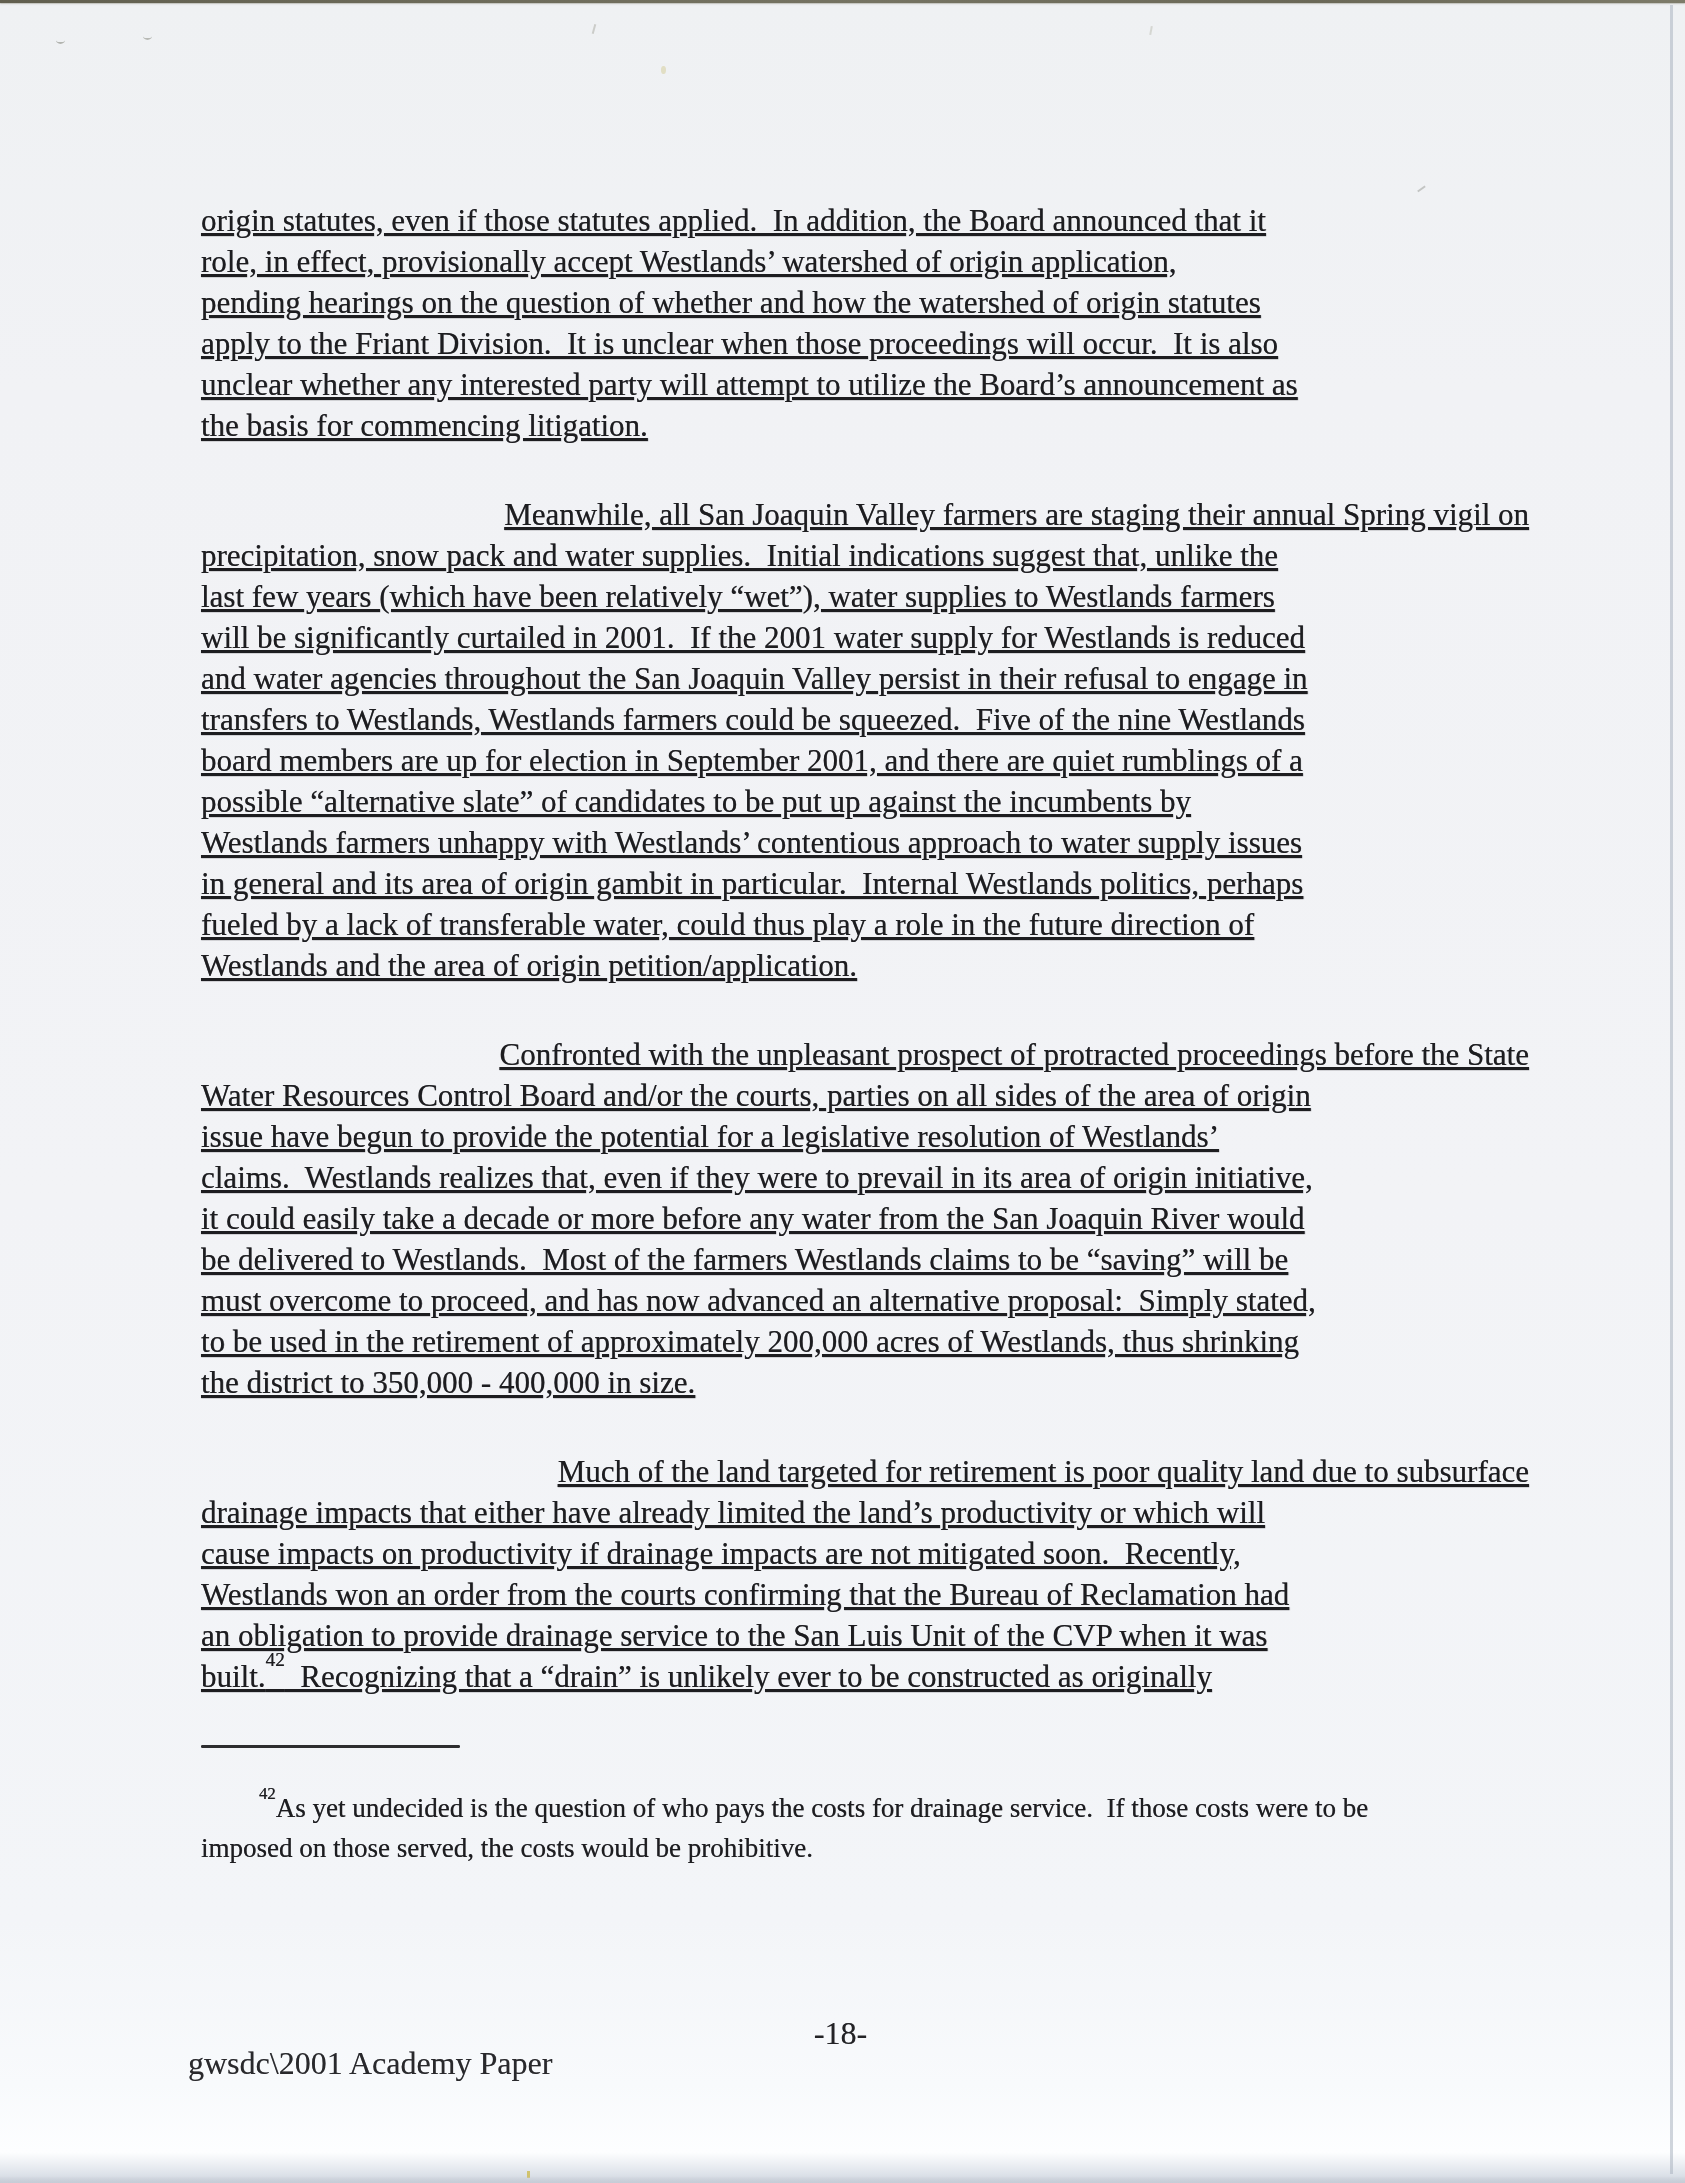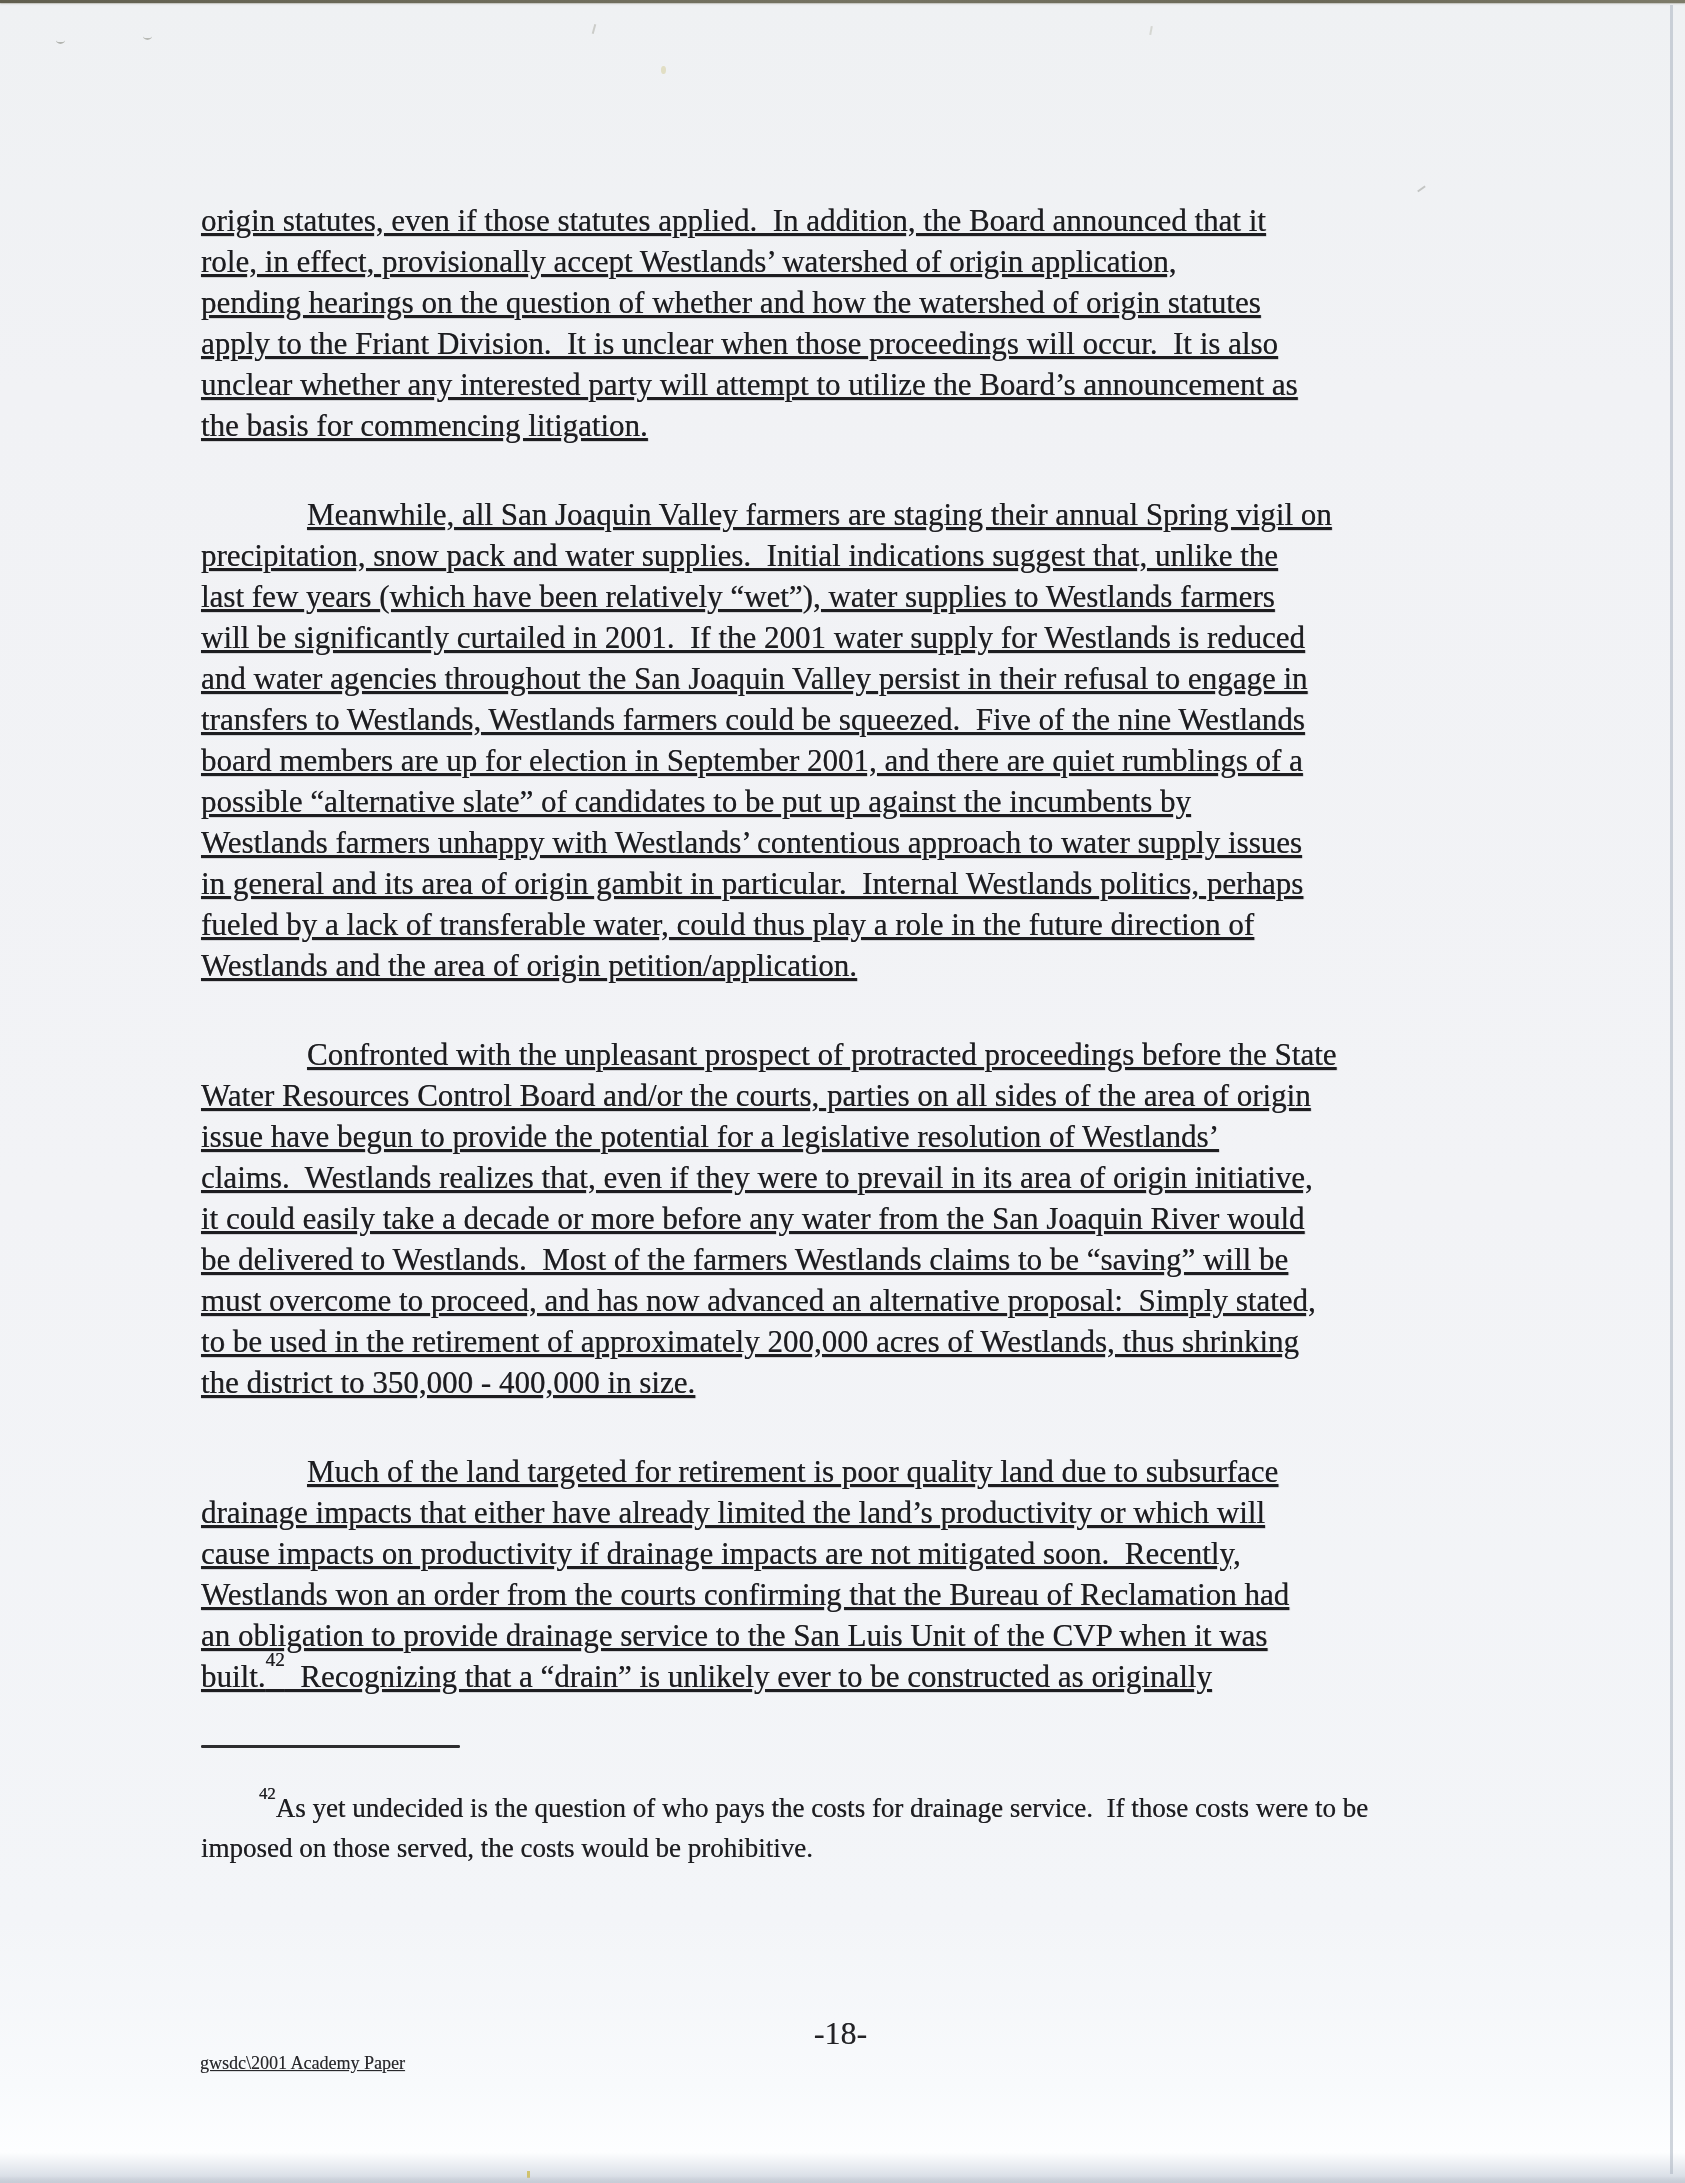--- a/index.html
+++ b/index.html
@@ -29,41 +29,40 @@
   }
   .text-block {
     position: absolute; left: 201px; top: 200px; width: 1328px;
     color: #1d1d20; font-size: 31px;
   }
   .line, .fline {
     white-space: pre;
     text-shadow: 0.3px 0.3px 0.6px rgba(18,18,24,0.5), -0.1px 0 0.3px rgba(18,18,24,0.28);
   }
   .line { line-height: 41px; }
-  .line.indent { padding-left: 106px; }
+  .line.indent { padding-left: 106px; text-align: right; }
   .para { margin: 0 0 48px 0; text-decoration: underline; }
   .fn-rule {
     width: 259px; height: 3.3px; background: #2d2d2f;
     margin: 22px 0 15px 0; border-radius: 1.3px;
   }
   .footnote { font-size: 27px; margin-top: 40px; }
   .fline { line-height: 40px; }
   .fline.indent { padding-left: 58px; }
   sup { font-size: 0.62em; line-height: 0; position: relative; top: -0.48em; }
   .page-number {
     position: absolute; top: 2013px; left: 0; width: 1685px;
     text-align: center; font-size: 32px; line-height: 41px; color: #232326;
     text-shadow: 0.3px 0.3px 0.6px rgba(18,18,24,0.5);
     transform: translateX(-2px);
   }
   .footer-left {
-    position: absolute; top: 2047px; left: 200px;
-    font-size: 18px; line-height: 32px; color: #29292c;
+    position: absolute; top: 2047px; left: 188px;
+    font-size: 32px; line-height: 32px; color: #29292c;
     text-shadow: 0.2px 0.3px 0.5px rgba(18,18,24,0.45);
-    text-decoration: underline;
   }
   .speck { position: absolute; }
   .s1 { left: 56px;  top: 36px;  width: 9.3px; height: 6px;  border-bottom: 2px solid rgba(128,130,118,0.55); border-radius: 50%; }
   .s2 { left: 143px; top: 32px;  width: 9.3px; height: 6px;  border-bottom: 2px solid rgba(128,130,118,0.5);  border-radius: 50%; }
   .s3 { left: 593px; top: 24px;  width: 2px;  height: 10px; background: rgba(150,150,138,0.4);  transform: rotate(15deg); }
   .s4 { left: 1150px;top: 26.4px;  width: 2px;  height: 9.3px; background: rgba(165,165,150,0.35); transform: rotate(10deg); }
   .s5 { left: 1417px;top: 188px; width: 8.6px; height: 2px;  background: rgba(140,143,135,0.45); transform: rotate(-35deg); }
   .s6 { left: 661px;top: 66px; width: 4.6px;  height: 8px; background: rgba(205,195,125,0.4);  border-radius: 50%; }
   .s7 { left: 527px; top: 2171px;width: 2.6px;  height: 7.3px; background: rgba(205,186,80,0.8); }
 </style>

